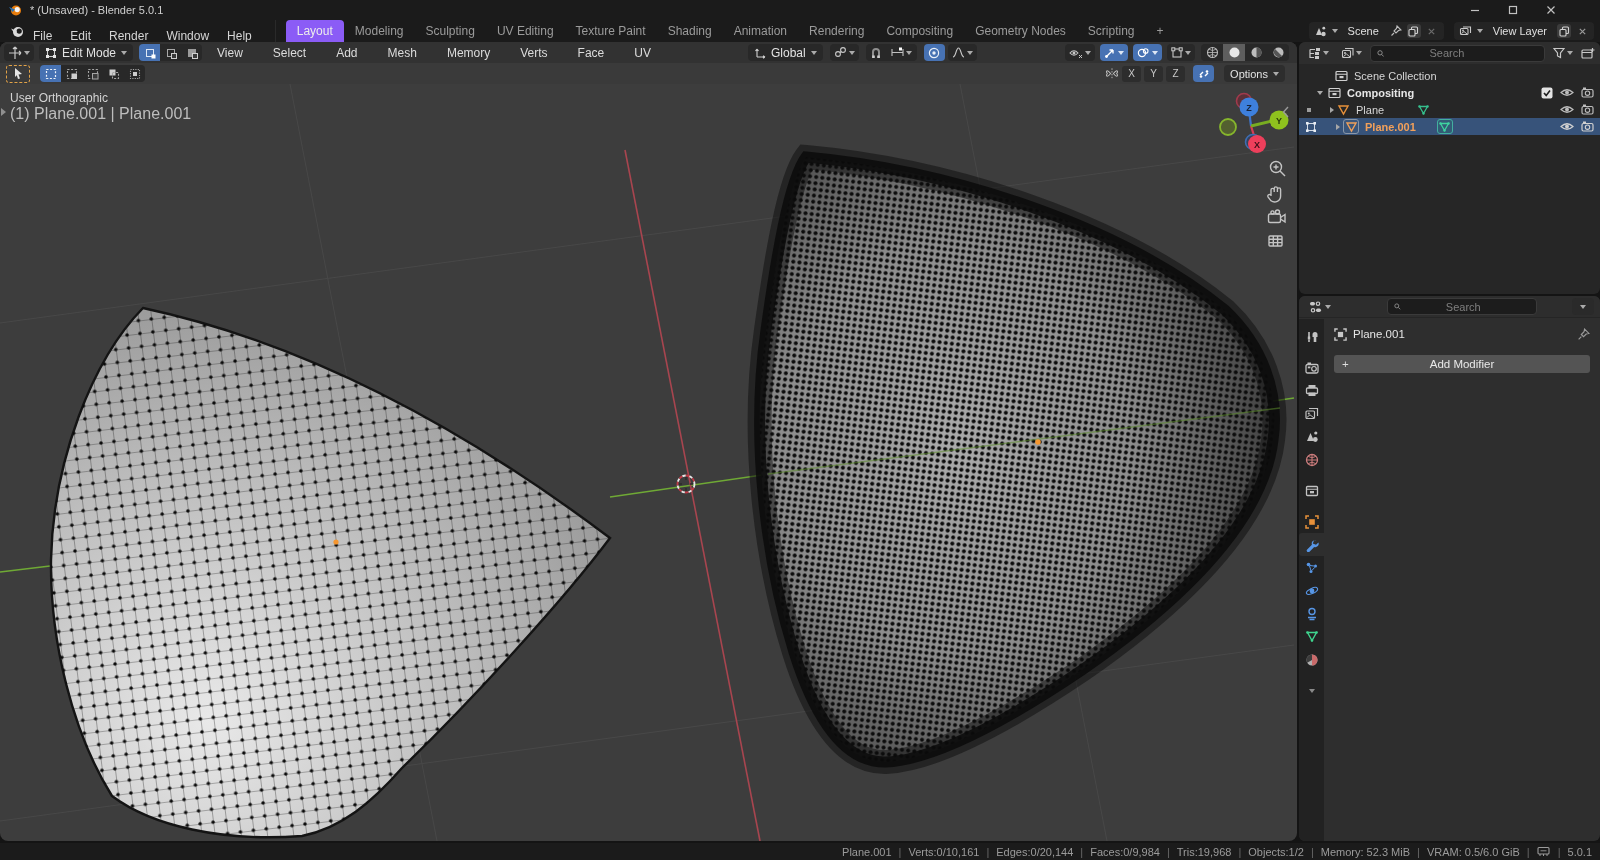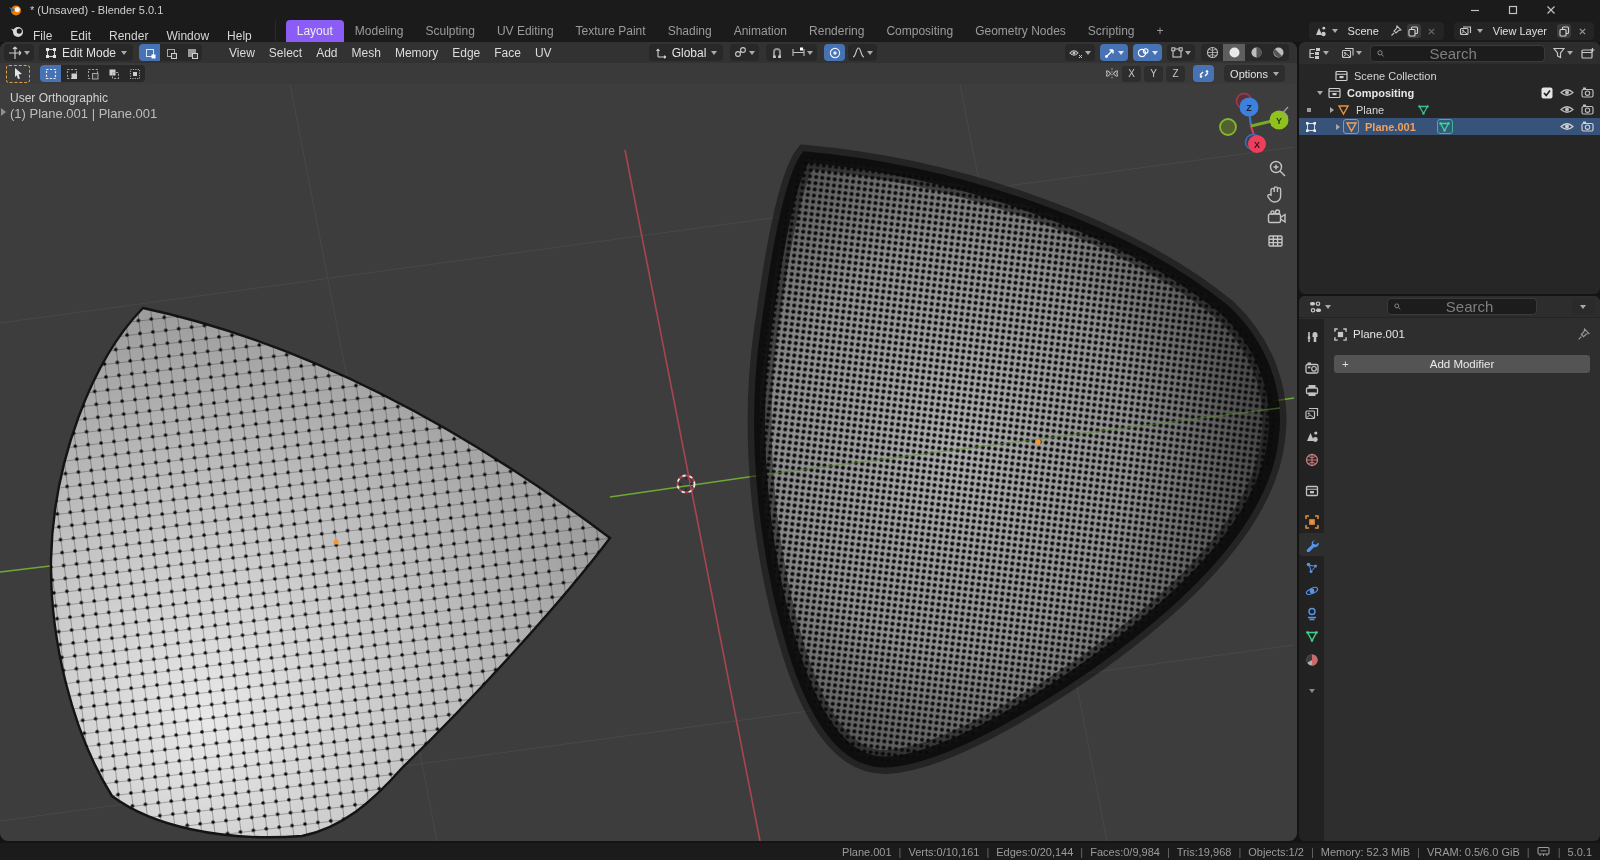--- a/index.html
+++ b/index.html
@@ -29,49 +29,49 @@
     border-top:4px solid #ababab; display:inline-block; }
   .caret.dim { border-top-color:#8a8a8a; }
 
   
   #viewport { position:absolute; left:0; top:42px; width:1297px; height:799px; background:#3d3d3d;
     border-radius:8px; overflow:hidden; }
   #vp-header { position:absolute; left:0; top:0; width:100%; height:21px; background:#323232;
     display:flex; align-items:center; font-size:12px; color:#dcdcdc; padding:0 4px; }
   #vp-tools { position:absolute; left:0; top:21px; width:100%; height:21px; background:#3a3a3a;
     display:flex; align-items:center; padding:0 6px; font-size:11px; color:#cfcfcf; }
-  .vp-menu { padding:2px 7px; }
+  .vp-menu { padding:2px 7px;margin-left:16px; }
   .field { display:flex; align-items:center; gap:5px; background:#282828; border-radius:4px;
     height:17px; padding:0 6px; color:#e3e3e3; }
   .iconbtn { display:flex; align-items:center; justify-content:center; gap:2px; background:#282828;
     border-radius:4px; height:17px; padding:0 4px; }
   .iconbtn.blue { background:#4772b3; }
   .seggroup { display:flex; background:#282828; border-radius:4px; height:17px; overflow:hidden; }
   .seg { width:21px; display:flex; align-items:center; justify-content:center; }
   .seg.on { background:#4772b3; }
   .shadeseg { width:22px; display:flex; align-items:center; justify-content:center; }
   .shadeseg.on { background:#5e5e5e; }
   .axisbtn { width:19px; height:16px; background:#2d2d2d; border-radius:3px; color:#c9c9c9;
     display:flex; align-items:center; justify-content:center; font-size:10px; margin-left:3px; }
   .toolbtn { width:24px; height:18px; border-radius:3px; display:flex; align-items:center; justify-content:center; }
   .toolbtn.active-tool { outline:1px dashed #e2a348; outline-offset:-1px; }
   #canvas-wrap { position:absolute; left:0; top:42px; width:1297px; height:757px; }
   #scene-svg { position:absolute; left:0; top:0; }
   .vp-overlay-text { position:absolute; left:10px; top:7px; color:#d2d2d2; font-size:12px; line-height:15px; }
-  .vp-overlay-sub { color:#bdbdbd; font-size:13px; }
+  .vp-overlay-sub { color:#bdbdbd; font-size:16px; }
   .region-arrow { position:absolute; left:1px; top:24px; width:0; height:0;
     border-top:4px solid transparent; border-bottom:4px solid transparent; border-left:5px solid #909090; }
 
   
   #outliner { position:absolute; left:1299px; top:42px; width:301px; height:252px; background:#262626;
     border-radius:6px; overflow:hidden; }
   #outliner-header { height:22px; background:#2d2d2d; display:flex; align-items:center; gap:4px; padding:0 5px; }
   .searchbox { display:flex; align-items:center; gap:4px; background:#1c1c1c; border:1px solid #3a3a3a;
     border-radius:4px; height:17px; padding:0 6px; flex:1; }
-  .searchbox input { background:transparent; border:none; outline:none; color:#d8d8d8; font-size:15px; width:100%;
+  .searchbox input { background:transparent; border:none; outline:none; color:#d8d8d8; font-size:11px; width:100%;
     font-family:"Liberation Sans", sans-serif;margin-left:41px; }
   .searchbox input::placeholder { color:#7f7f7f; }
   .otree { font-size:11px; color:#d6d6d6; }
   .orow { height:17px; display:flex; align-items:center; gap:3px; padding-left:8px; position:relative; }
   .orow .rlabel { margin-left:3px; }
   .orow.selected { background:#37537a; }
   .orow.selected .rlabel { color:#f2a05a; font-weight:bold; }
   .orow .right-ics { position:absolute; right:6px; display:flex; gap:7px; align-items:center; }
   .expander { width:0; height:0; border-top:3.5px solid transparent; border-bottom:3.5px solid transparent;
     border-left:4.5px solid #a8a8a8; display:inline-block; }
@@ -248,26 +248,26 @@
             <rect x="6.5" y="6.5" width="5" height="5" fill="#3a3a3a" stroke="#cfcfcf" stroke-width="1"></rect>
           </svg>
       </span>
       <span class="seg">
         <svg width="12" height="12" viewBox="0 0 12 12">
             <rect x="2" y="2" width="8" height="8" fill="#9a9a9a"></rect>
             <rect x="6.5" y="6.5" width="5" height="5" fill="#3a3a3a" stroke="#cfcfcf" stroke-width="1"></rect>
           </svg>
       </span>
     </div>
-    <span class="vp-menu" style="margin-left:20px">View</span>
+    <span class="vp-menu" style="margin-left:8px">View</span>
     <span class="vp-menu">Select</span>
     <span class="vp-menu">Add</span>
     <span class="vp-menu">Mesh</span>
     <span class="vp-menu">Memory</span>
-    <span class="vp-menu">Edge</span>
+    <span class="vp-menu">Verts</span>
     <span class="vp-menu">Face</span>
     <span class="vp-menu">UV</span>
 
     <div class="field" style="margin-left:90px">
       <svg width="12" height="12" viewBox="0 0 12 12">
           <path d="M3 10 V2 M3 10 H11 M3 2 L1.5 4 M3 2 L4.5 4 M11 10 L9 8.7 M11 10 L9 11.3" stroke="#cfcfcf" stroke-width="1.1" fill="none"></path>
         </svg>
       <span>Global</span>
       <span class="caret"></span>
     </div>

